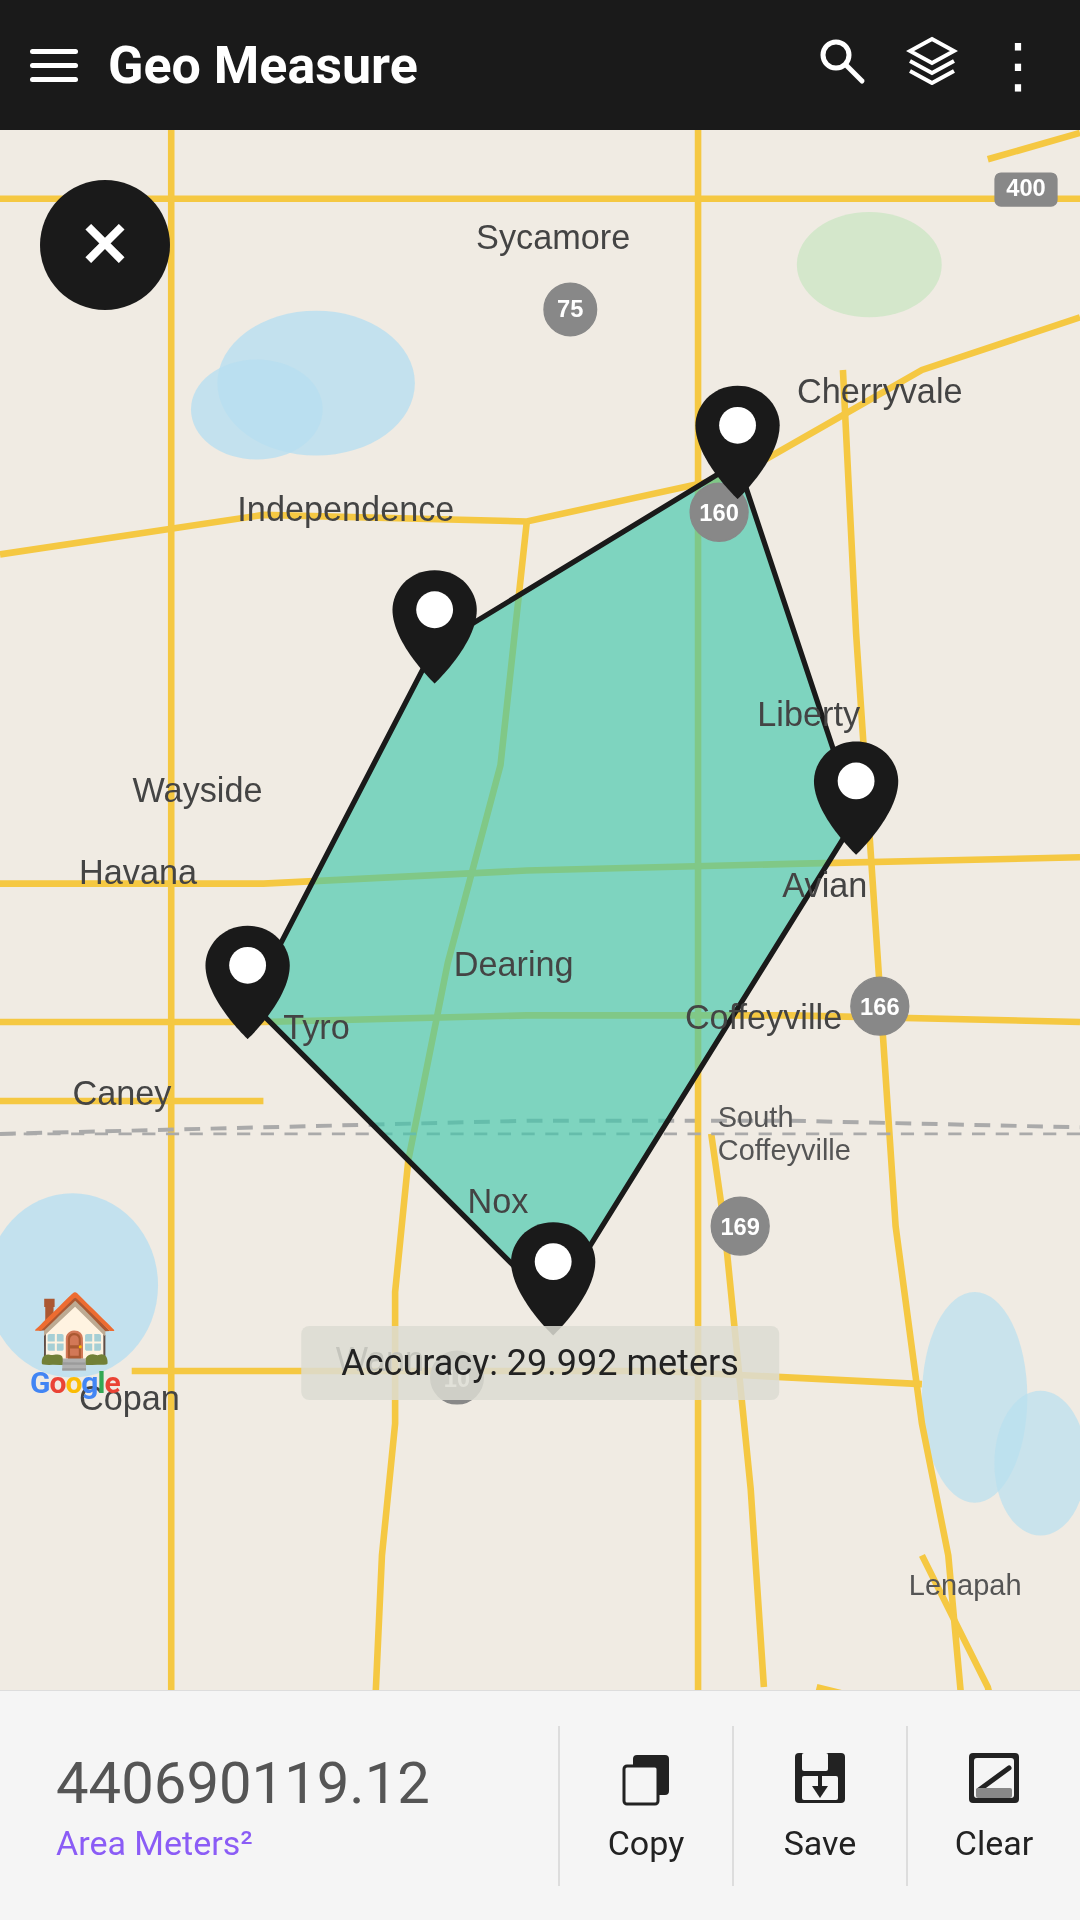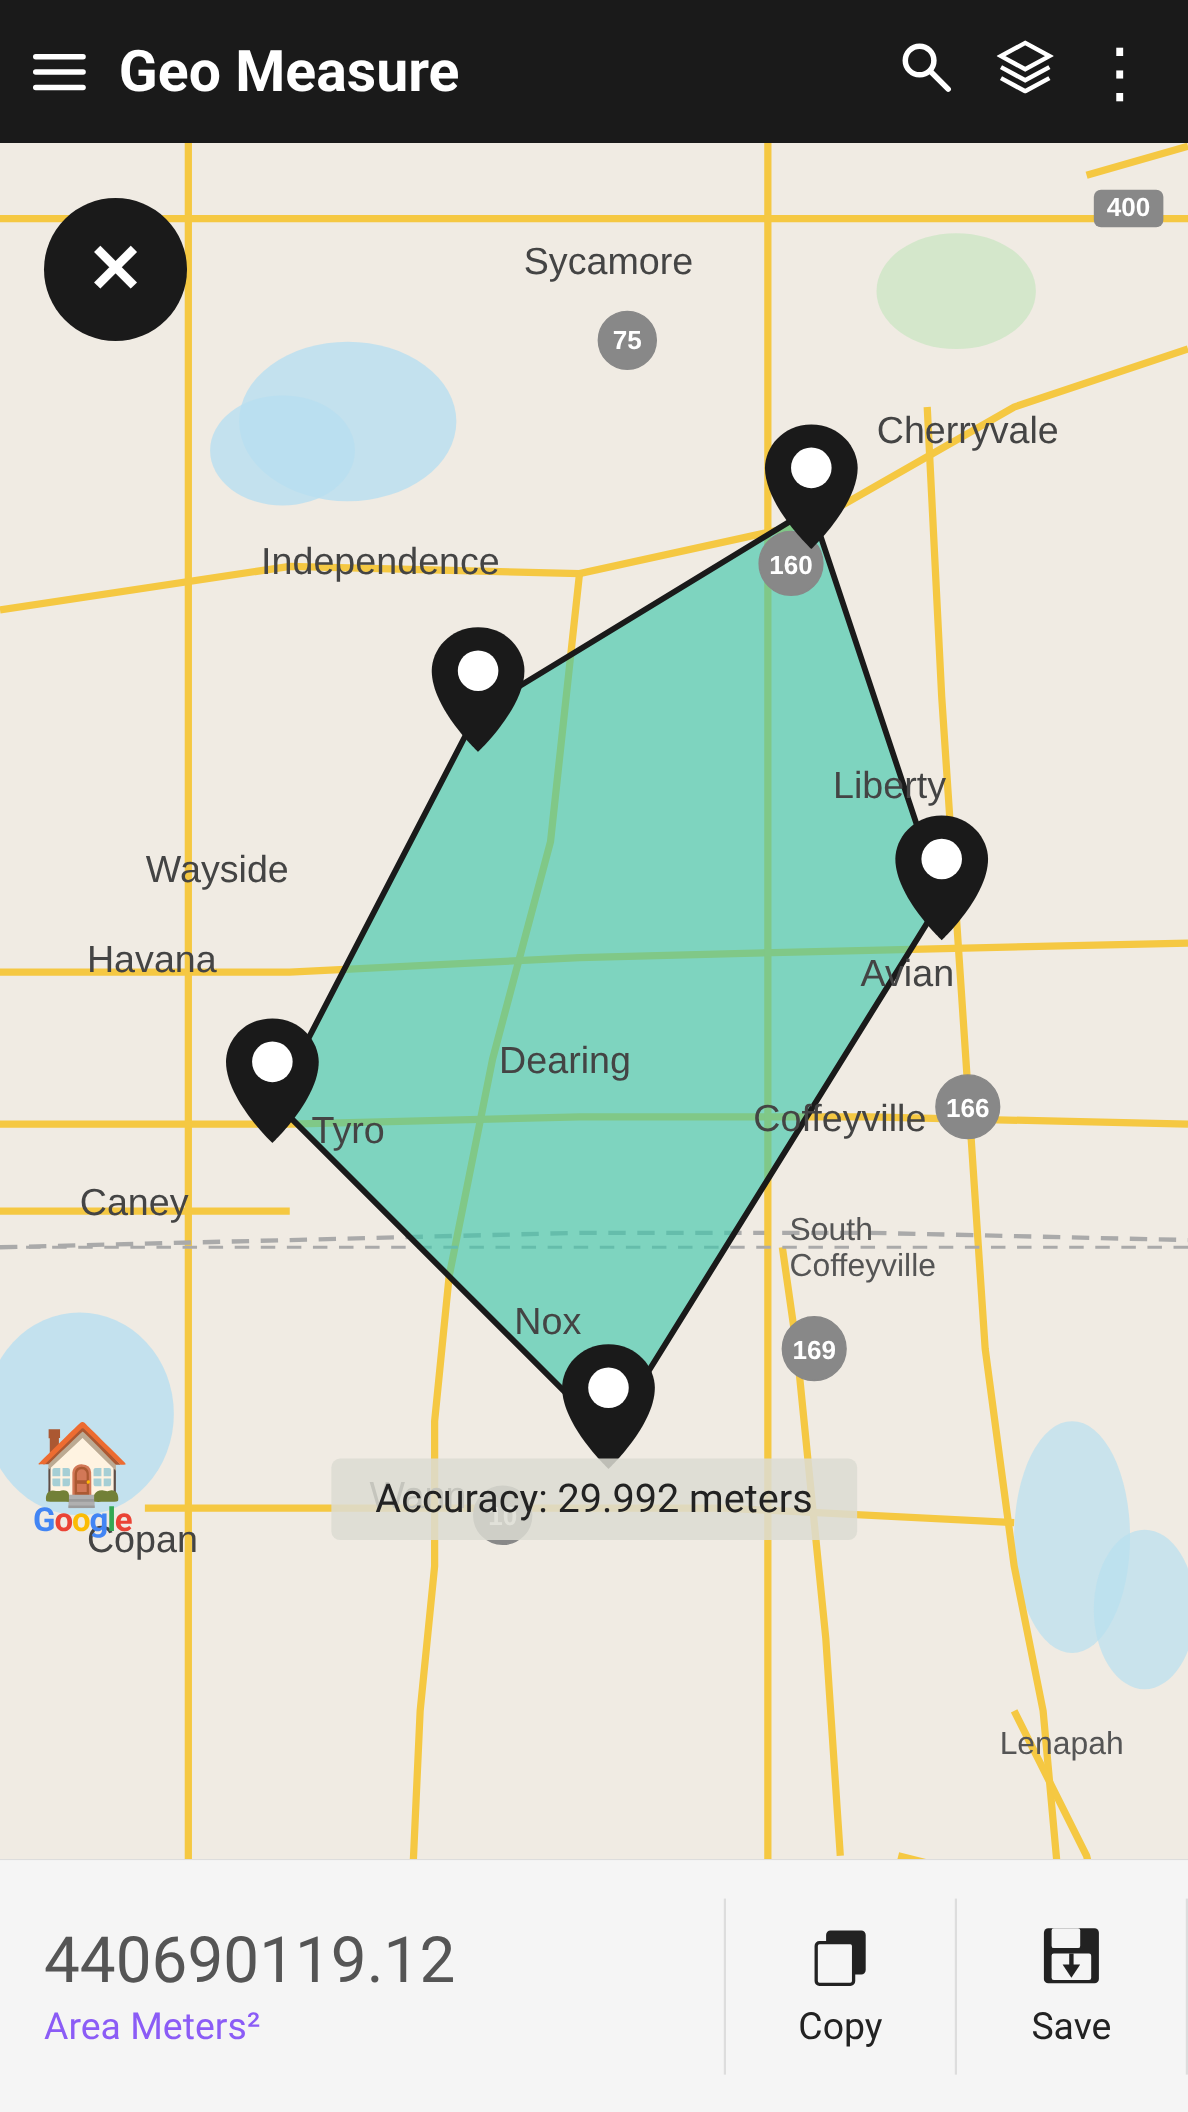--- a/index.html
+++ b/index.html
@@ -136,42 +136,42 @@
       height: 230px;
       background: #f5f5f5;
       display: flex;
       align-items: center;
       border-top: 1px solid #ddd;
       position: relative;
       z-index: 100;
     }
     .measurement-area {
       flex: 1;
-      padding: 24px 40px;
+      padding: 24px 56px;
       display: flex;
       flex-direction: column;
       justify-content: center;
     }
     .measurement-value {
       font-size: 58px;
       color: #555;
       font-weight: normal;
     }
     .measurement-unit {
       font-size: 34px;
       color: #8b5cf6;
       margin-top: 6px;
     }
     .bottom-divider {
       width: 2px;
       height: 160px;
       background: #ddd;
     }
     .bottom-action {
-      width: 208px;
+      width: 172px;
       display: flex;
       flex-direction: column;
       align-items: center;
       justify-content: center;
       cursor: pointer;
       padding: 20px 0;
     }
     .bottom-action-icon {
       font-size: 60px;
       color: #222;
@@ -400,13 +400,24 @@
         <rect x="5" y="5" width="50" height="50" rx="4" fill="#222"></rect>
         <rect x="12" y="5" width="26" height="18" rx="2" fill="#f5f5f5"></rect>
         <rect x="12" y="28" width="36" height="24" rx="2" fill="#f5f5f5"></rect>
         <polygon points="22,38 30,50 38,38" fill="#222"></polygon>
         <line x1="30" y1="28" x2="30" y2="46" stroke="#222" stroke-width="4"></line>
       </svg>
     </span>
     <span class="bottom-action-label">Save</span>
   </div>
   <div class="bottom-divider"></div>
+  <div class="bottom-action">
+    <span class="bottom-action-icon">
+      <svg width="60" height="60" viewBox="0 0 60 60" fill="none">
+        <rect x="5" y="5" width="50" height="50" rx="4" fill="#222"></rect>
+        <rect x="10" y="10" width="40" height="40" rx="3" fill="#f5f5f5"></rect>
+        <line x1="15" y1="42" x2="45" y2="20" stroke="#222" stroke-width="5" stroke-linecap="round"></line>
+        <rect x="12" y="40" width="36" height="10" rx="2" fill="#888"></rect>
+      </svg>
+    </span>
+    <span class="bottom-action-label">Clear</span>
+  </div>
 </div>
 
 </body></html>

